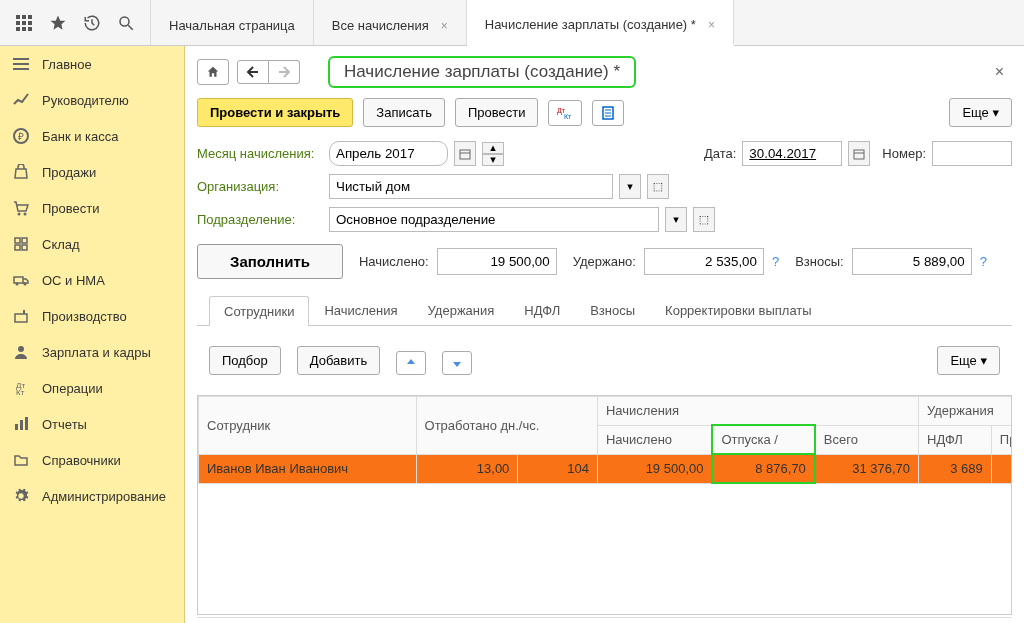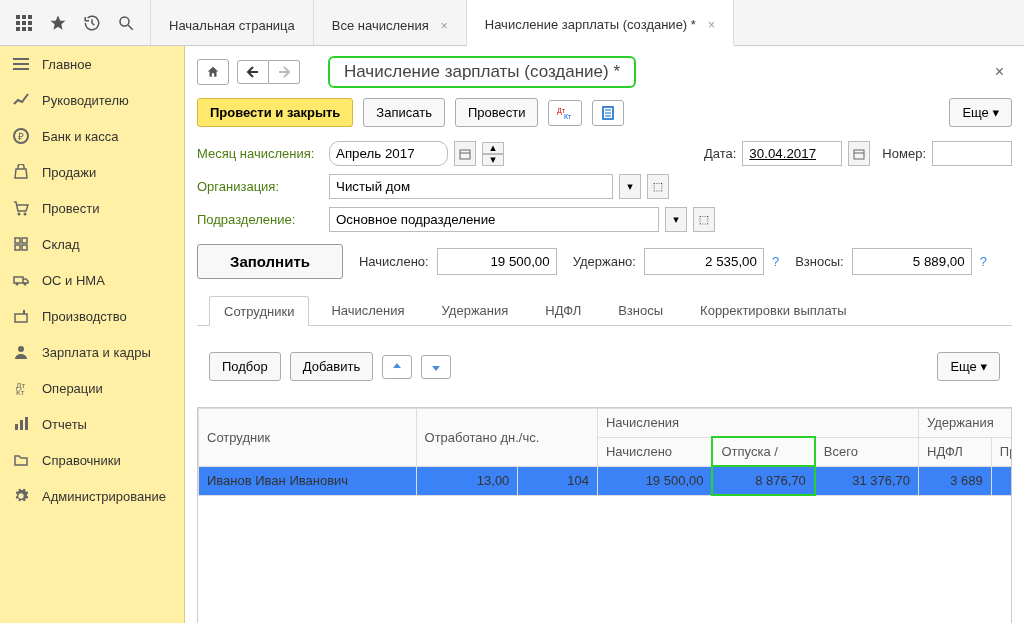--- a/index.html
+++ b/index.html
@@ -29,30 +29,30 @@
     .btn.more { margin-left: auto; }
     .form-row { display: flex; align-items: center; gap: 6px; padding: 4px 12px; }
     .form-label { width: 126px; color: #4d7c0f; }
     .form-input { border: 1px solid #bbb; padding: 4px 6px; background: #fff; }
     .field-btn { border: 1px solid #bbb; background: #f4f4f4; width: 22px; height: 25px; font-size: 11px; cursor: pointer; display:flex; align-items:center; justify-content:center;}
     .totals-row { display: flex; align-items: center; gap: 8px; padding: 8px 12px; }
     .big-btn { border: 1px solid #999; background: #f8f8f8; padding: 8px 32px; font-size: 15px; font-weight: bold; cursor: pointer; border-radius: 3px; }
     .tot-label { margin-left: 8px; }
     .tot-input { border: 1px solid #bbb; padding: 5px 6px; text-align: right; }
     .help { color: #3b8de6; cursor: pointer; }
-    .subtabs { display: flex; gap: 7px; padding: 8px 12px 0; border-bottom: 1px solid #ccc; margin: 0 12px; align-items: flex-end; }
+    .subtabs { display: flex; gap: 0; padding: 8px 12px 0; border-bottom: 1px solid #ccc; margin: 0 12px; align-items: flex-end; }
     .subtab { padding: 7px 14px; border: 1px solid transparent; border-bottom: none; cursor: pointer; color: #555; border-radius: 3px 3px 0 0; }
     .subtab.active { border-color: #ccc; background: #fff; position: relative; top: 1px; }
-    .grid-toolbar { display: flex; align-items: center; gap: 9px; padding: 10px 12px; margin: 16px 12px; }
+    .grid-toolbar { display: flex; align-items: flex-end; gap: 16px; padding: 10px 12px; margin: 10px 12px; }
     .grid-wrap { margin: 0 12px; border: 1px solid #ccc; overflow: auto; flex-shrink: 0; height: 220px; position: relative;}
     .grid { border-collapse: collapse; width: 100%; min-width: 850px; }
     .grid th, .grid td { border: 1px solid #ddd; padding: 6px 8px; text-align: left; font-weight: normal; white-space: nowrap; }
     .grid th { background: #fafafa; color: #555; }
     .grid .num { text-align: right; }
-    .sel-row td { background: #3b82f6; }
+    .sel-row td { background: #f97316; }
     .highlight-cell { border: 2px solid #2bd12b !important; }
     .scrollbar-h { height: 14px; background: #f0f0f0; border-top: 1px solid #ddd; position: relative; margin: 2px 12px 0;}
     .scrollbar-thumb { position: absolute; left: 0; width: 60%; height: 100%; background: #c8c8c8; border-radius: 6px; }
     svg { display: block; }
   </style>
 </head>
 <body>
 
 <div class="topbar">
   <div class="topbar-icons">

